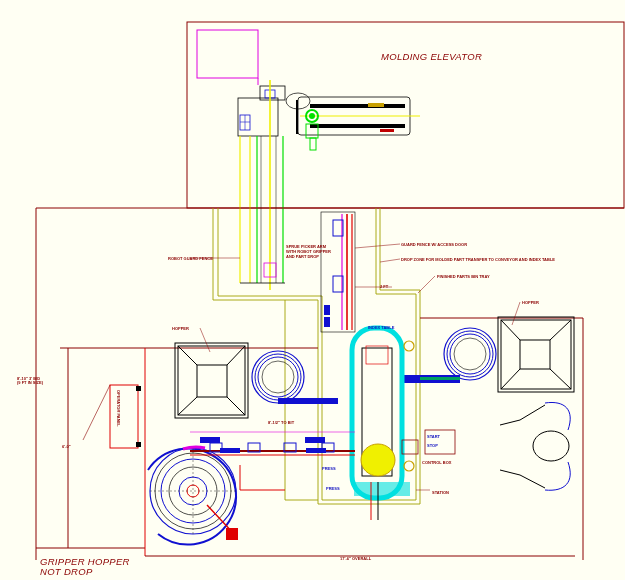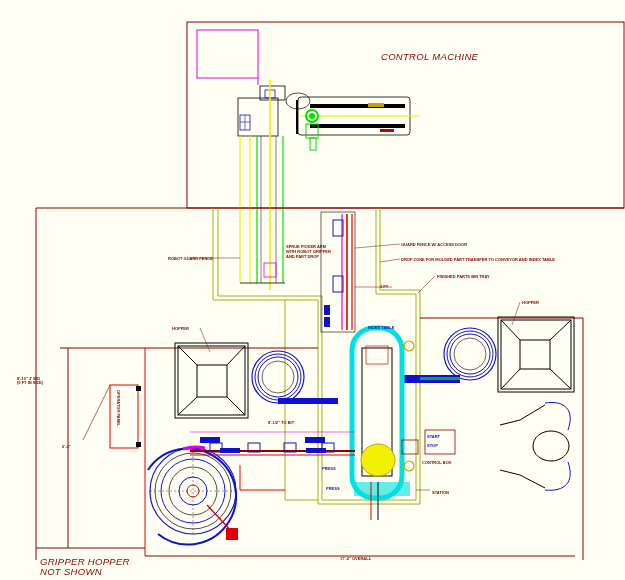--- a/index.html
+++ b/index.html
@@ -179,21 +179,21 @@
   <line x1="190" y1="258" x2="240" y2="258" stroke="#8b0000" stroke-width="0.5"></line>
   <line x1="355" y1="248" x2="400" y2="244" stroke="#8b0000" stroke-width="0.5"></line>
   <line x1="380" y1="262" x2="400" y2="259" stroke="#8b0000" stroke-width="0.5"></line>
   <line x1="418" y1="293" x2="435" y2="276" stroke="#8b0000" stroke-width="0.5"></line>
   <line x1="520" y1="302" x2="512" y2="325" stroke="#8b0000" stroke-width="0.5"></line>
   <line x1="200" y1="328" x2="210" y2="352" stroke="#8b0000" stroke-width="0.5"></line>
   <line x1="416" y1="490" x2="430" y2="490" stroke="#8b0000" stroke-width="0.5"></line>
   <line x1="355" y1="287" x2="392" y2="287" stroke="#8b0000" stroke-width="0.5"></line>
 </svg>
 
-<div class="lbl big" style="left:381px;top:51px;">CONTROL MACHINE</div>
+<div class="lbl big" style="left:381px;top:51px;">MOLDING ELEVATOR</div>
 
 <div class="lbl tiny" style="left:168px;top:256px;">ROBOT GUARD FENCE</div>
 <div class="lbl tiny" style="left:286px;top:244px;">SPRUE PICKER ARM</div>
 <div class="lbl tiny" style="left:286px;top:249px;">WITH ROBOT GRIPPER</div>
 <div class="lbl tiny" style="left:286px;top:254px;">AND PART DROP</div>
 <div class="lbl tiny" style="left:401px;top:242px;">GUARD FENCE W/ ACCESS DOOR</div>
 <div class="lbl tiny" style="left:401px;top:257px;">DROP ZONE FOR MOLDED PART TRANSFER TO CONVEYOR AND INDEX TABLE</div>
 <div class="lbl tiny" style="left:437px;top:274px;">FINISHED PARTS BIN TRAY</div>
 <div class="lbl tiny" style="left:380px;top:284px;">2 FT</div>
 <div class="lbl tiny" style="left:172px;top:326px;">HOPPER</div>
@@ -207,14 +207,14 @@
 <div class="lbl tiny" style="left:432px;top:490px;">STATION</div>
 <div class="lbl tiny blue" style="left:427px;top:434px;">START</div>
 <div class="lbl tiny blue" style="left:427px;top:443px;">STOP</div>
 <div class="lbl tiny" style="left:422px;top:460px;">CONTROL BOX</div>
 <div class="lbl tiny blue" style="left:322px;top:466px;">PRESS</div>
 <div class="lbl tiny blue" style="left:326px;top:486px;">PRESS</div>
 <div class="lbl tiny blue" style="left:368px;top:325px;">INDEX TABLE</div>
 
 <div class="lbl big" style="left:40px;top:557px;line-height:10px;">
   <div>GRIPPER HOPPER</div>
-  <div>NOT SHOWN</div>
+  <div>NOT DROP</div>
 </div>
 
 </body></html>

